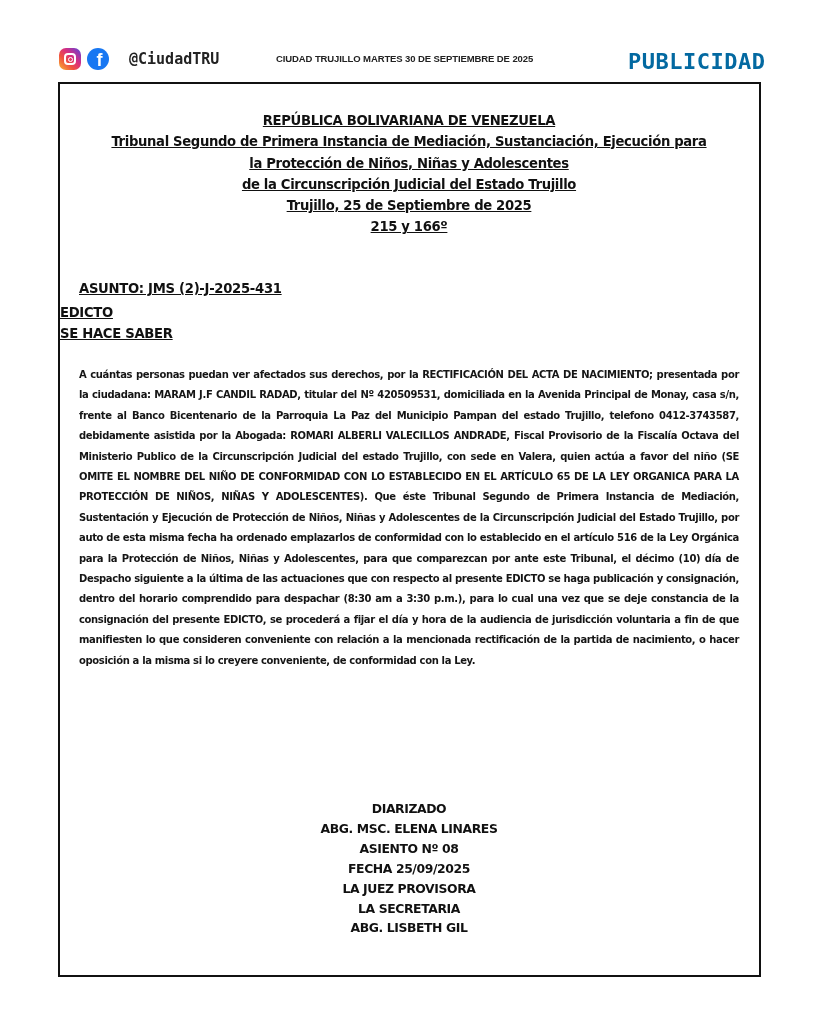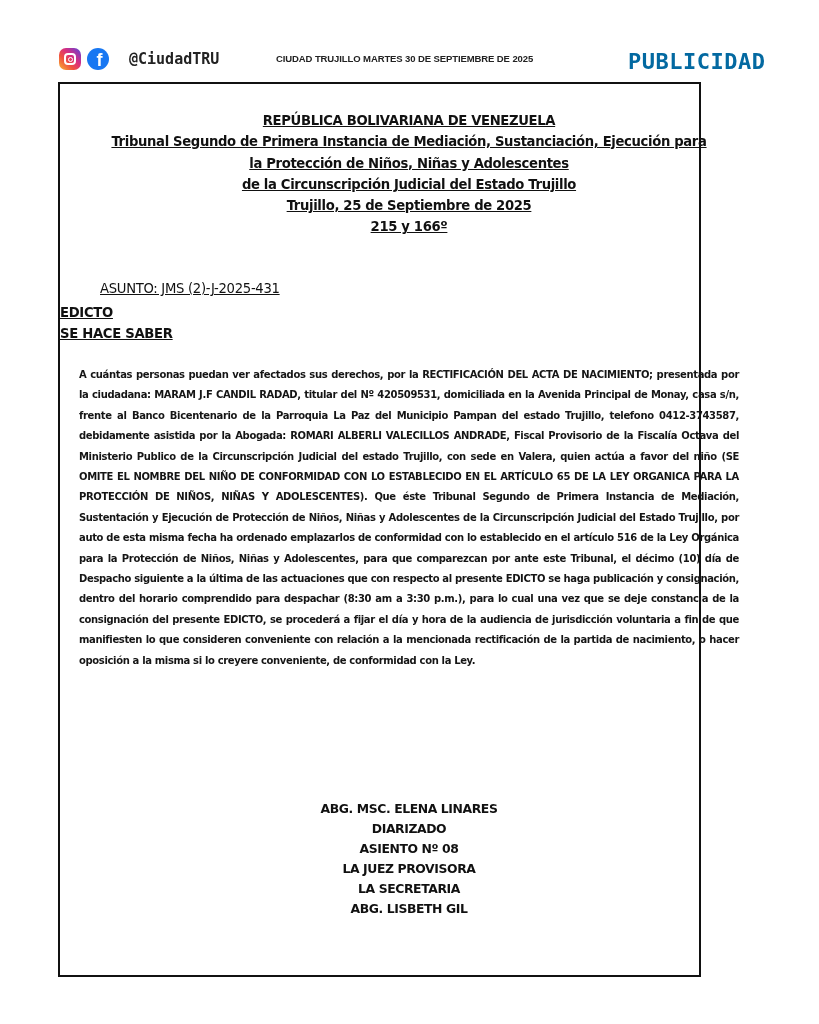--- a/index.html
+++ b/index.html
@@ -12,25 +12,25 @@
       background: linear-gradient(45deg, #f7b733 0%, #f0513f 35%, #d92e7f 60%, #8a3ab9 85%, #4c5fd7 100%);
       position: relative; display: inline-block; }
     .ig-icon::before { content: ""; position: absolute; left: 5px; top: 5px; width: 12px; height: 12px; border: 2px solid #fff; border-radius: 4px; box-sizing: border-box; }
     .ig-icon::after { content: ""; position: absolute; left: 8.5px; top: 8.5px; width: 5px; height: 5px; border: 1.5px solid #fff; border-radius: 50%; box-sizing: border-box; }
     .fb-icon { width: 22px; height: 22px; border-radius: 50%; background: #1877f2; margin-left: 6px; display: inline-flex; align-items: flex-end; justify-content: center; overflow: hidden; }
     .fb-icon span { color: #fff; font-family: "Liberation Sans", sans-serif; font-weight: bold; font-size: 18px; line-height: 20px; margin-left: 3px; }
     .handle { margin-left: 20px; font-family: "DejaVu Sans Mono", monospace; font-weight: bold; font-size: 15px; color: #222; letter-spacing: 0px; }
     .dateline { position: absolute; left: 276px; top: 53px; font-family: "Liberation Sans", sans-serif; font-weight: bold; font-size: 9.5px; color: #222; letter-spacing: -0.1px; }
     .publicidad { position: absolute; left: 628px; top: 49px; font-family: "DejaVu Sans Mono", monospace; font-weight: bold; font-size: 22px; color: #0369a1; letter-spacing: 0.5px; }
 
-    .frame { position: absolute; left: 58px; top: 82px; width: 643px; height: 895px; border: 2.5px solid #111; }
+    .frame { position: absolute; left: 58px; top: 82px; width: 703px; height: 895px; border: 2.5px solid #111; }
     .heading-block { position: absolute; left: 0; top: 26px; width: 698px; }
     .heading-block div { text-align: center; font-weight: bold; font-size: 13.2px; line-height: 21.3px; text-decoration: underline; letter-spacing: -0.35px; }
 
-    .asunto { position: absolute; left: 19px; top: 197px; font-weight: normal; font-size: 13.2px; text-decoration: underline; letter-spacing: -0.3px; margin-left: 21px; }
+    .asunto { position: absolute; left: 19px; top: 197px; font-weight: bold; font-size: 13.2px; text-decoration: underline; letter-spacing: -0.3px; }
     .edicto { position: absolute; left: 0; top: 218px; width: 698px; }
     .edicto div { text-align: left; font-weight: bold; font-size: 13.2px; line-height: 21.3px; text-decoration: underline; letter-spacing: -0.3px; }
 
     .body-text { position: absolute; left: 19px; top: 281px; width: 660px; font-weight: bold; font-size: 10px; line-height: 20.4px; text-align: justify; letter-spacing: -0.35px; color: #151515; }
 
     .signature { position: absolute; left: 0; top: 715px; width: 698px; }
     .signature div { text-align: center; font-weight: bold; font-size: 12.4px; line-height: 19.9px; letter-spacing: -0.4px; }
   </style>
 </head>
 <body>
@@ -60,20 +60,21 @@
   <div class="asunto">ASUNTO: JMS (2)-J-2025-431</div>
 
   <div class="edicto">
     <div>EDICTO</div>
     <div>SE HACE SABER</div>
   </div>
 
   <div class="body-text"> A cuántas personas puedan ver afectados sus derechos, por la RECTIFICACIÓN DEL ACTA DE NACIMIENTO; presentada por la ciudadana: MARAM J.F CANDIL RADAD, titular del Nº 420509531, domiciliada en la Avenida Principal de Monay, casa s/n, frente al Banco Bicentenario de la Parroquia La Paz del Municipio Pampan del estado Trujillo, telefono 0412-3743587, debidamente asistida por la Abogada: ROMARI ALBERLI VALECILLOS ANDRADE, Fiscal Provisorio de la Fiscalía Octava del Ministerio Publico de la Circunscripción Judicial del estado Trujillo, con sede en Valera, quien actúa a favor del niño (SE OMITE EL NOMBRE DEL NIÑO DE CONFORMIDAD CON LO ESTABLECIDO EN EL ARTÍCULO 65 DE LA LEY ORGANICA PARA LA PROTECCIÓN DE NIÑOS, NIÑAS Y ADOLESCENTES). Que éste Tribunal Segundo de Primera Instancia de Mediación, Sustentación y Ejecución de Protección de Niños, Niñas y Adolescentes de la Circunscripción Judicial del Estado Trujillo, por auto de esta misma fecha ha ordenado emplazarlos de conformidad con lo establecido en el artículo 516 de la Ley Orgánica para la Protección de Niños, Niñas y Adolescentes, para que comparezcan por ante este Tribunal, el décimo (10) día de Despacho siguiente a la última de las actuaciones que con respecto al presente EDICTO se haga publicación y consignación, dentro del horario comprendido para despachar (8:30 am a 3:30 p.m.), para lo cual una vez que se deje constancia de la consignación del presente EDICTO, se procederá a fijar el día y hora de la audiencia de jurisdicción voluntaria a fin de que manifiesten lo que consideren conveniente con relación a la mencionada rectificación de la partida de nacimiento, o hacer oposición a la misma si lo creyere conveniente, de conformidad con la Ley.</div>
 
   <div class="signature">
+    <div>DIARIZADO</div>
     <div>ABG. MSC. ELENA LINARES</div>
-    <div>DIARIZADO</div>
     <div>ASIENTO Nº 08</div>
+    <div>FECHA 25/09/2025</div>
     <div>LA JUEZ PROVISORA</div>
     <div>LA SECRETARIA</div>
     <div>ABG. LISBETH GIL</div>
   </div>
 </div>
 
 </body></html>

